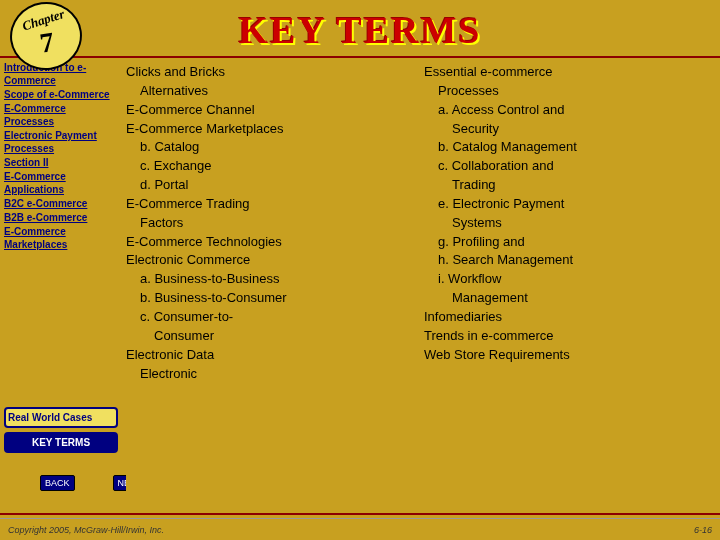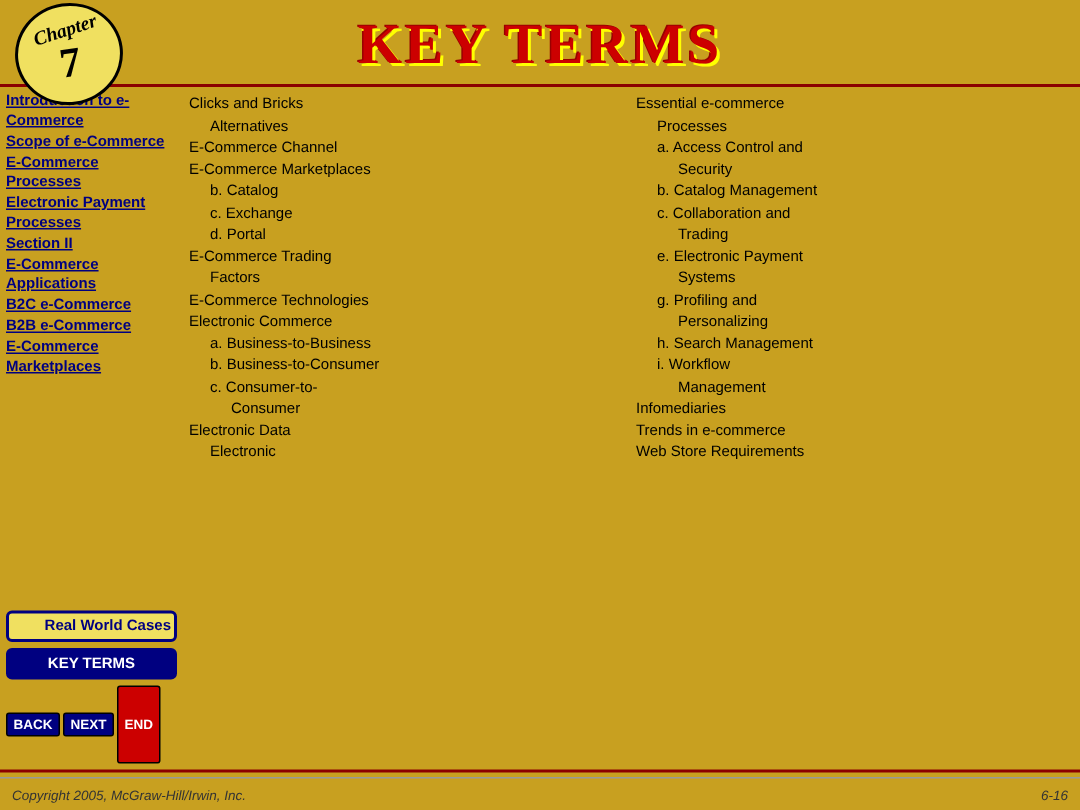--- a/index.html
+++ b/index.html
@@ -117,21 +117,21 @@
       padding-bottom: 4px;
     }
 
     .real-world-btn {
       background: #f0e060;
       border: 2px solid #000080;
       border-radius: 4px;
       color: #000080;
       font-size: 10px;
       font-weight: bold;
-      text-align: right;
+      text-align: left;
       padding: 3px 2px;
       cursor: pointer;
     }
 
     .key-terms-btn {
       background: #000080;
       border: 2px solid #000080;
       border-radius: 4px;
       color: #ffffff;
       font-size: 10px;
@@ -145,24 +145,25 @@
       display: flex;
       align-items: center;
       gap: 2px;
     }
 
     .nav-btn {
       background: #000080;
       border: 1px solid #000;
       color: #fff;
       font-size: 9px;
-      font-weight: bold;
+      font-weight: normal;
       padding: 2px 4px;
       cursor: pointer;
       border-radius: 2px;
+      margin-left: 36px;
     }
 
     .nav-btn.back { background: #000080; }
     .nav-btn.next { background: #000080; }
 
     .end-btn {
       background: #cc0000;
       border: 1px solid #000;
       color: #fff;
       font-size: 9px;
@@ -183,21 +184,21 @@
     .terms-area {
       flex: 1;
       display: flex;
       gap: 6px;
       padding: 2px 0;
     }
 
     .terms-column {
       flex: 1;
       color: #000;
-      font-size: 10px;
+      font-size: 13px;
       line-height: 1.45;
       font-family: Arial, sans-serif;
     }
 
     
     .footer {
       background: #c8a020;
       display: flex;
       justify-content: space-between;
       align-items: center;
@@ -291,21 +292,20 @@
           <div>Essential e-commerce</div>
           <div style="padding-left:14px">Processes</div>
           <div style="padding-left:14px">a. Access Control and</div>
           <div style="padding-left:28px">Security</div>
           <div style="padding-left:14px">b. Catalog Management</div>
           <div style="padding-left:14px">c. Collaboration and</div>
           <div style="padding-left:28px">Trading</div>
           <div style="padding-left:14px">e. Electronic Payment</div>
           <div style="padding-left:28px">Systems</div>
           <div style="padding-left:14px">g. Profiling and</div>
-          <div style="padding-left:28px">Personalizing</div>
           <div style="padding-left:14px">h. Search Management</div>
           <div style="padding-left:14px">i. Workflow</div>
           <div style="padding-left:28px">Management</div>
           <div>Infomediaries</div>
           <div>Trends in e-commerce</div>
           <div>Web Store Requirements</div>
         </div>
       </div>
     </div>
   </div>

